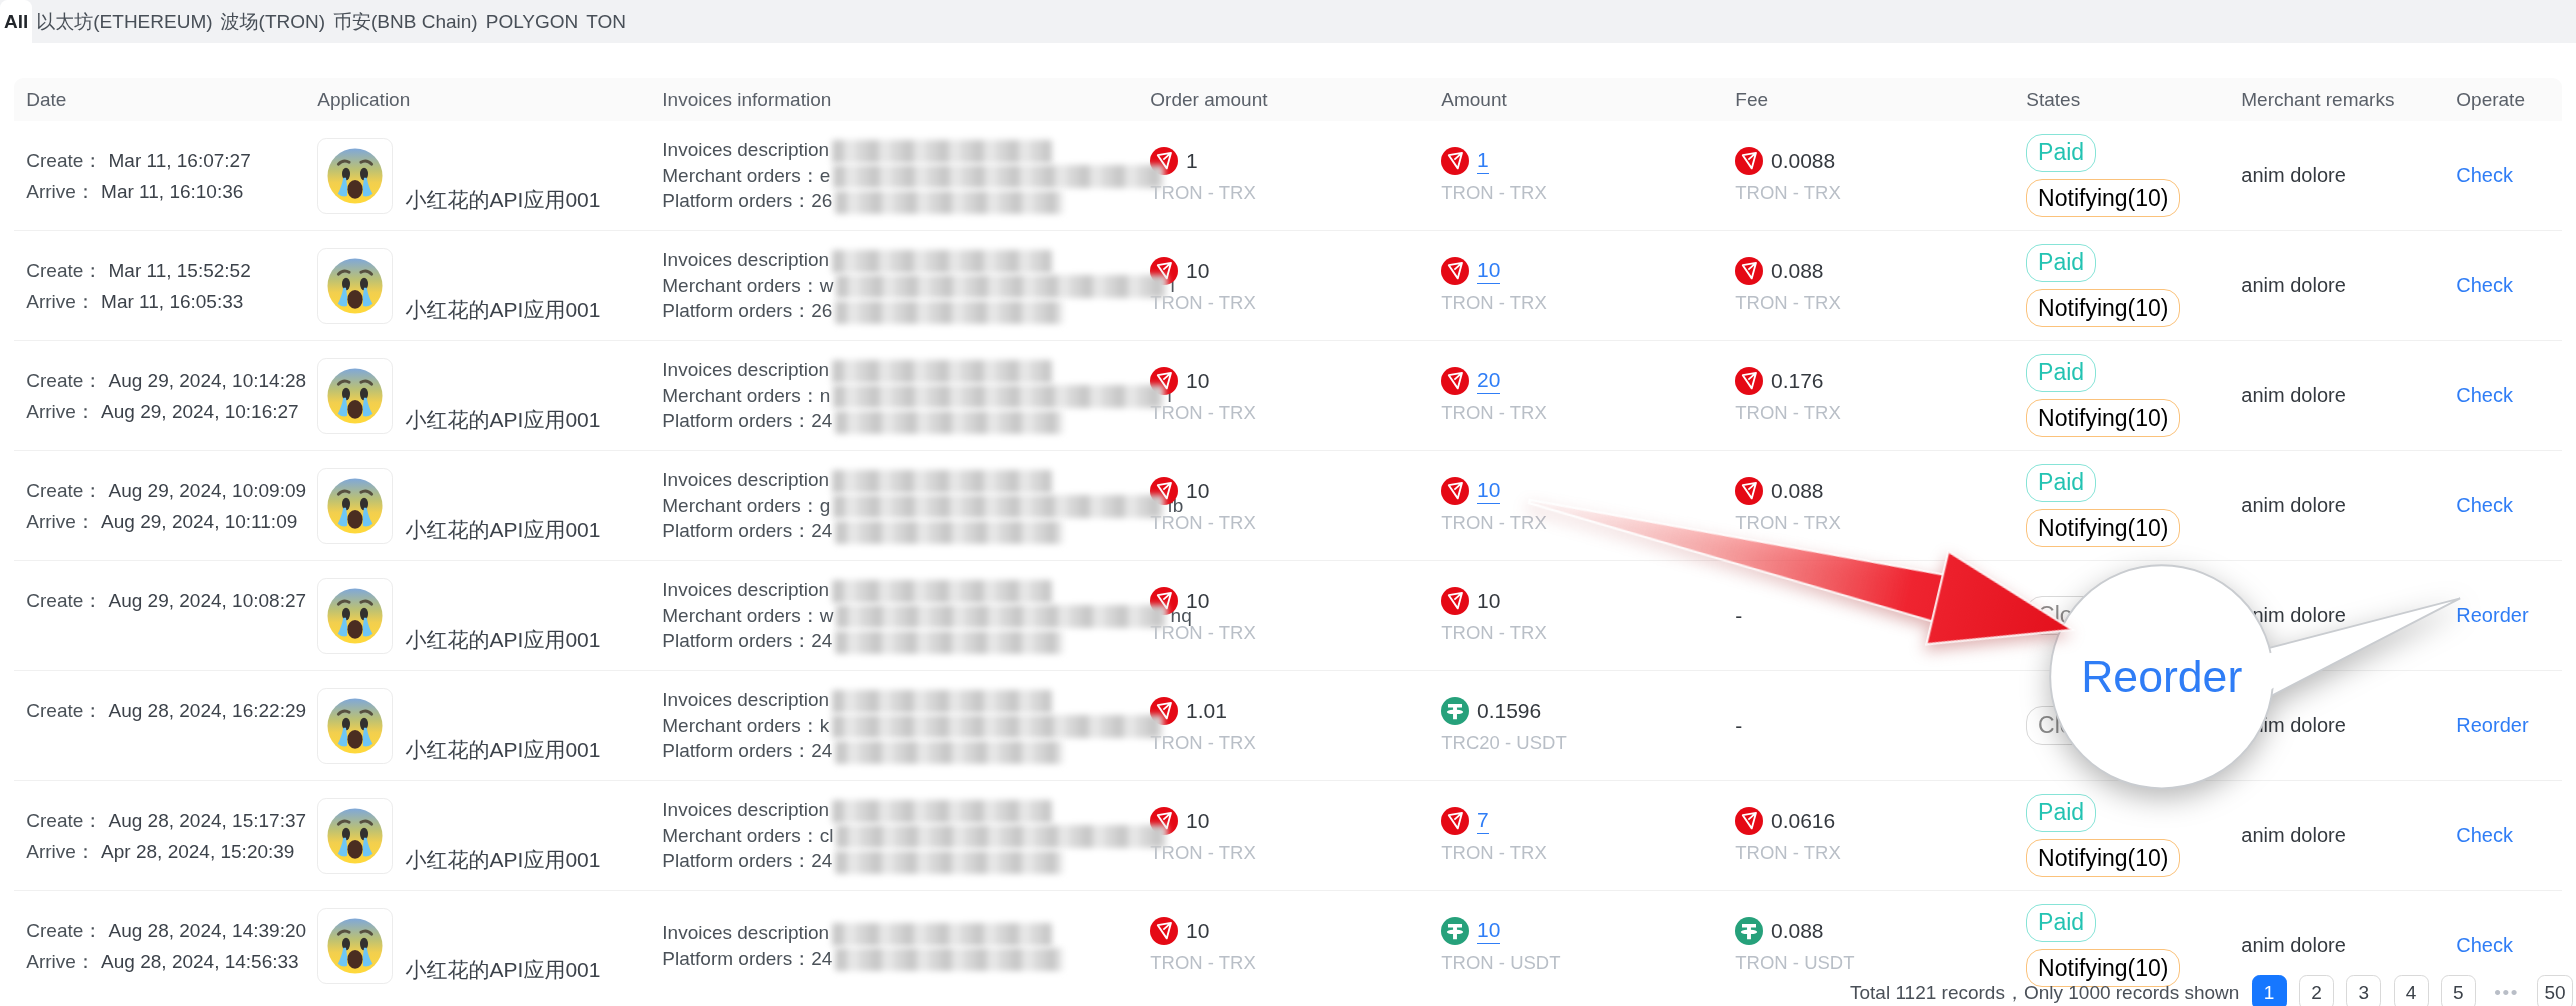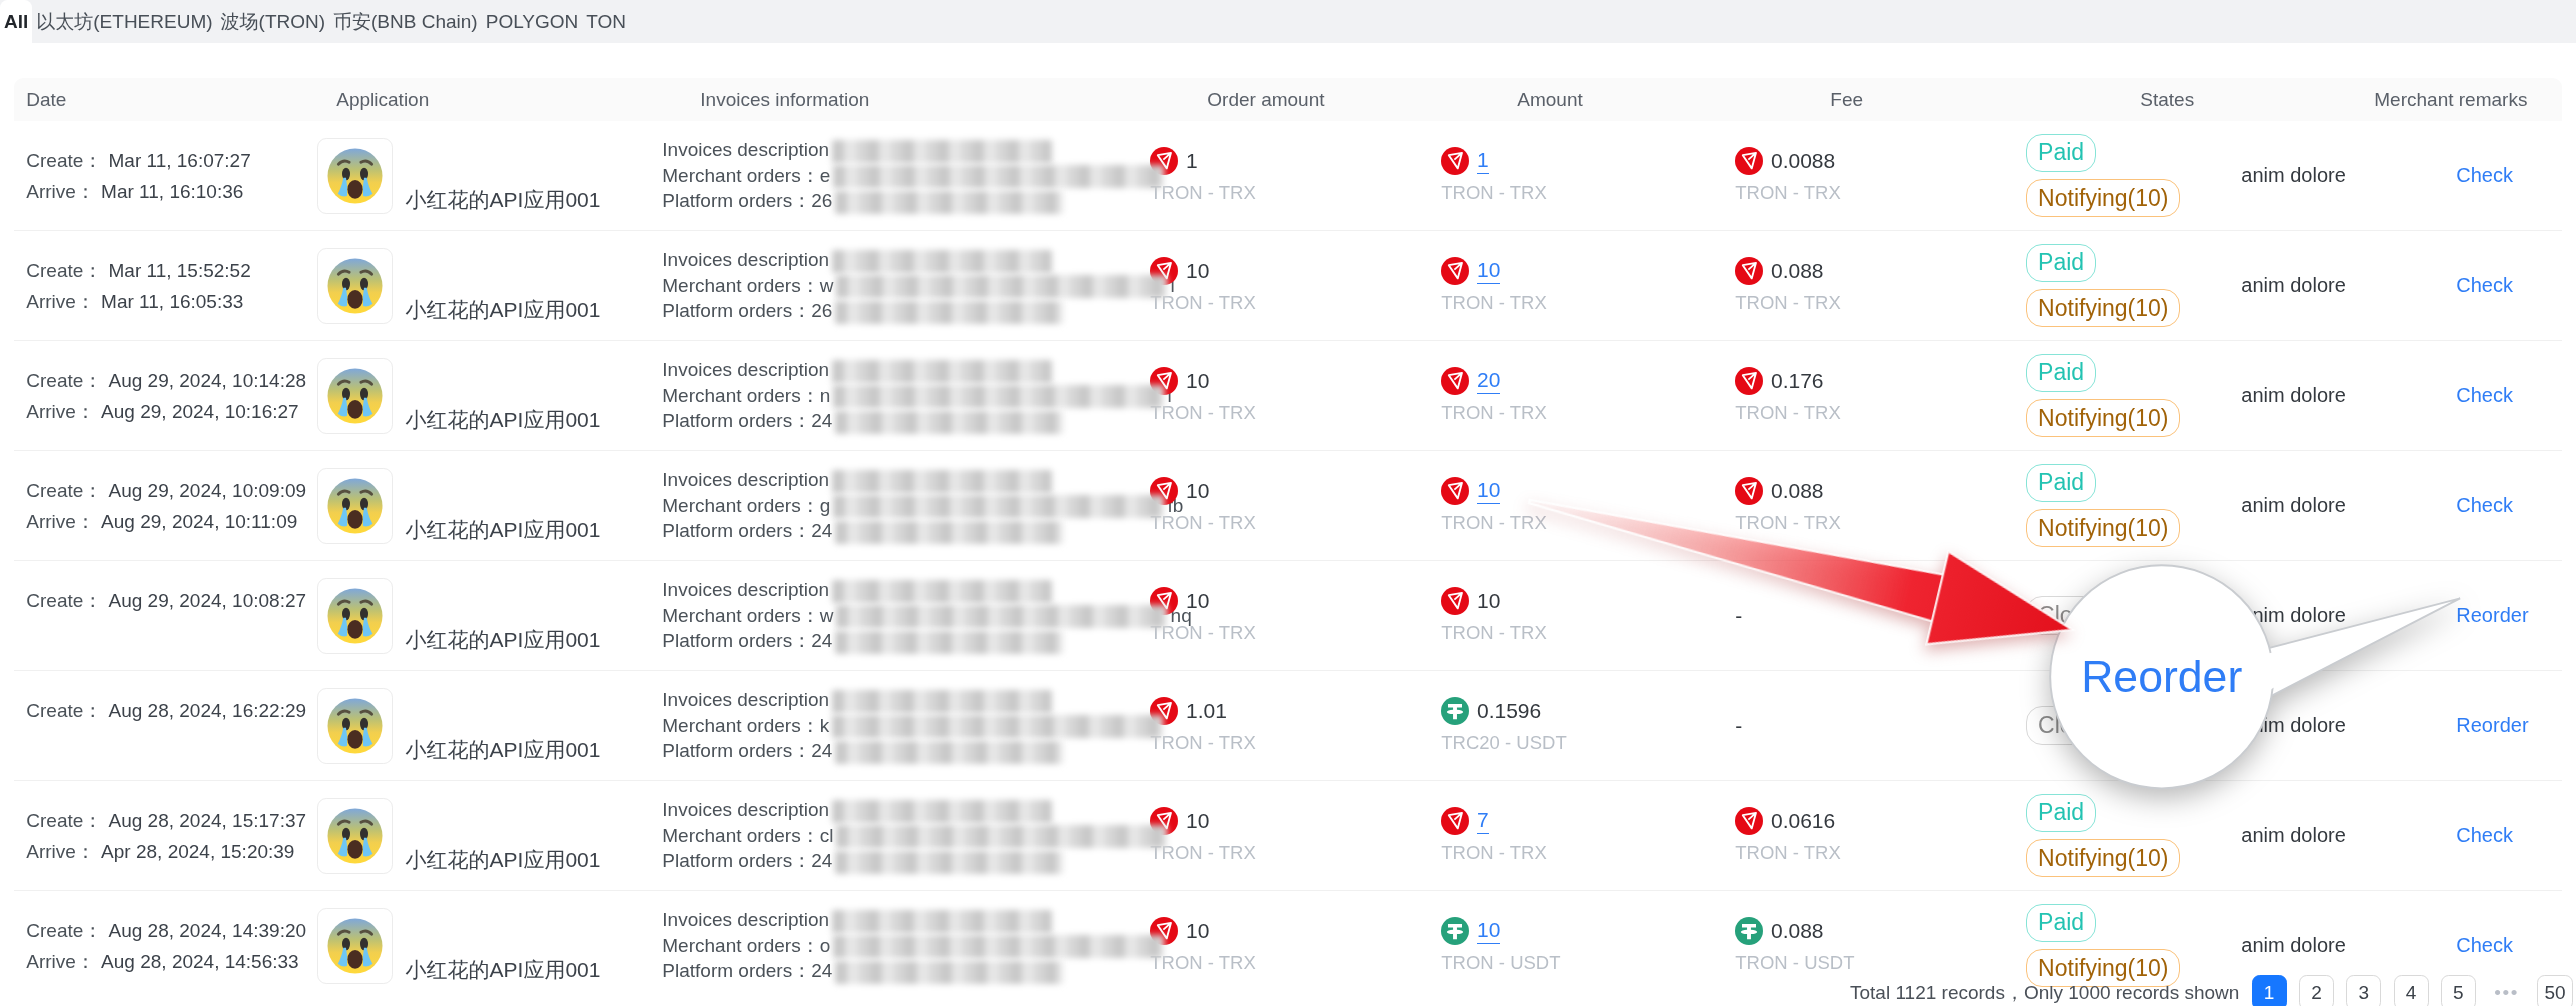--- a/index.html
+++ b/index.html
@@ -8,21 +8,21 @@
 
   
   .tabstrip{position:absolute;top:0;left:0;right:0;height:43px;background:#f1f2f4;
             display:flex;align-items:stretch;padding-left:0;}
   .tab{display:flex;align-items:center;padding:0 4px;font-size:19px;color:#484f57;cursor:pointer;}
   .tab.active{background:#fff;border-radius:7.7px 7.7px 0 0;color:#22262b;font-weight:700;}
 
   
   .table-wrap{position:absolute;top:43px;left:14px;right:14px;}
   .thead{margin-top:35px;height:43px;background:#fafafa;border-radius:9.2px 9.2px 0 0;
-         display:flex;align-items:center;padding-left:12.3px;font-size:19px;color:#5a6069;gap:19px;}
+         display:flex;align-items:center;padding-left:12.3px;font-size:19px;color:#5a6069;}
   .trows .trow{display:flex;align-items:center;height:109px;padding-left:12.3px;}
   .trows .trow + .trow{border-top:0.8px solid #f0f0f0;}
 
   .c0{width:291px;flex:none;}
   .c1{width:345px;flex:none;}
   .c2{width:488px;flex:none;}
   .c3{width:291px;flex:none;}
   .c4{width:294px;flex:none;}
   .c5{width:291px;flex:none;}
   .c6{width:215px;flex:none;}
@@ -61,21 +61,21 @@
   .coin.usdt .usdt{display:block;}
   .value{font-size:21px;color:#34393f;}
   .value.link-num{color:#2f7df6;border-bottom:1.5px solid #2f7df6;padding-bottom:0.8px;cursor:pointer;}
   .network{font-size:18.5px;color:#b9bfc7;margin-top:7.7px;white-space:nowrap;}
 
   
   .badges{display:flex;flex-direction:column;align-items:flex-start;}
   .badge{display:inline-block;font-size:23px;padding:4.6px 10.8px;border-radius:16px;border:1.2px solid;
          background:#fff;margin:3.8px 0;white-space:nowrap;}
   .badge.paid{color:#23c3b2;border-color:#86e4d7;}
-  .badge.notifying{color:#a16207;border-color:#fbc27b;}
+  .badge.notifying{color:#000000;border-color:#fbc27b;}
   .badge.closed{color:#8c8c8c;border-color:#d9d9d9;}
 
   .remarks{font-size:20px;color:#34393f;}
   .operate-link{font-size:20px;color:#2f7df6;cursor:pointer;}
 
   
   .pagination{position:absolute;left:1850px;bottom:-9.2px;height:45px;display:flex;align-items:center;
               gap:12.3px;font-size:19px;color:#4a5058;white-space:nowrap;}
   .pgbtn{min-width:35px;height:35px;box-sizing:border-box;border:0.8px solid #d9d9d9;border-radius:7.7px;
          background:#fff;display:flex;align-items:center;justify-content:center;font-size:19px;
@@ -760,23 +760,20 @@
               </svg>
       </span>
       <span class="app-name">小红花的API应用001</span>
     </div>
 
     <div class="cell c2 inv">
       <div class="iline">
         <span>Invoices description</span><span class="blur b-desc"></span>
       </div>
       <div class="iline">
-        <span>Merchant orders：</span><span class="m-prefix">o</span><span class="blur b-merch"></span><span class="m-suffix"></span>
-      </div>
-      <div class="iline">
         <span>Platform orders：</span><span class="p-prefix">24</span><span class="blur b-plat"></span>
       </div>
     </div>
 
     <div class="cell c3 money cell-order">
       <div class="mline">
         <span class="coin trx">
           <svg class="tron" viewBox="0 0 36 36">
                   <circle cx="18" cy="18" r="18" fill="#e50915"></circle>
                   <path d="M10 10.5 L27 7.5 L21.5 27.5 Z M27 7.5 L17.2 16.2" fill="none" stroke="#fff" stroke-width="2.4" stroke-linejoin="round"></path>

